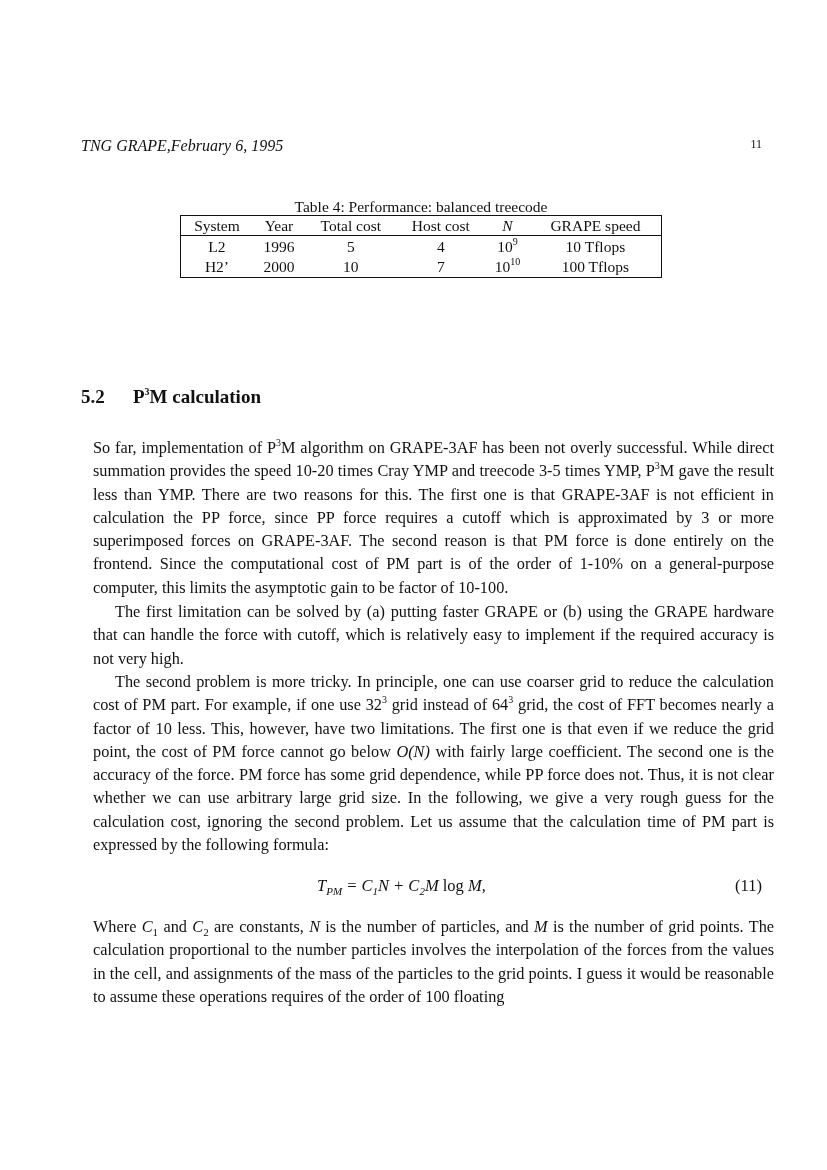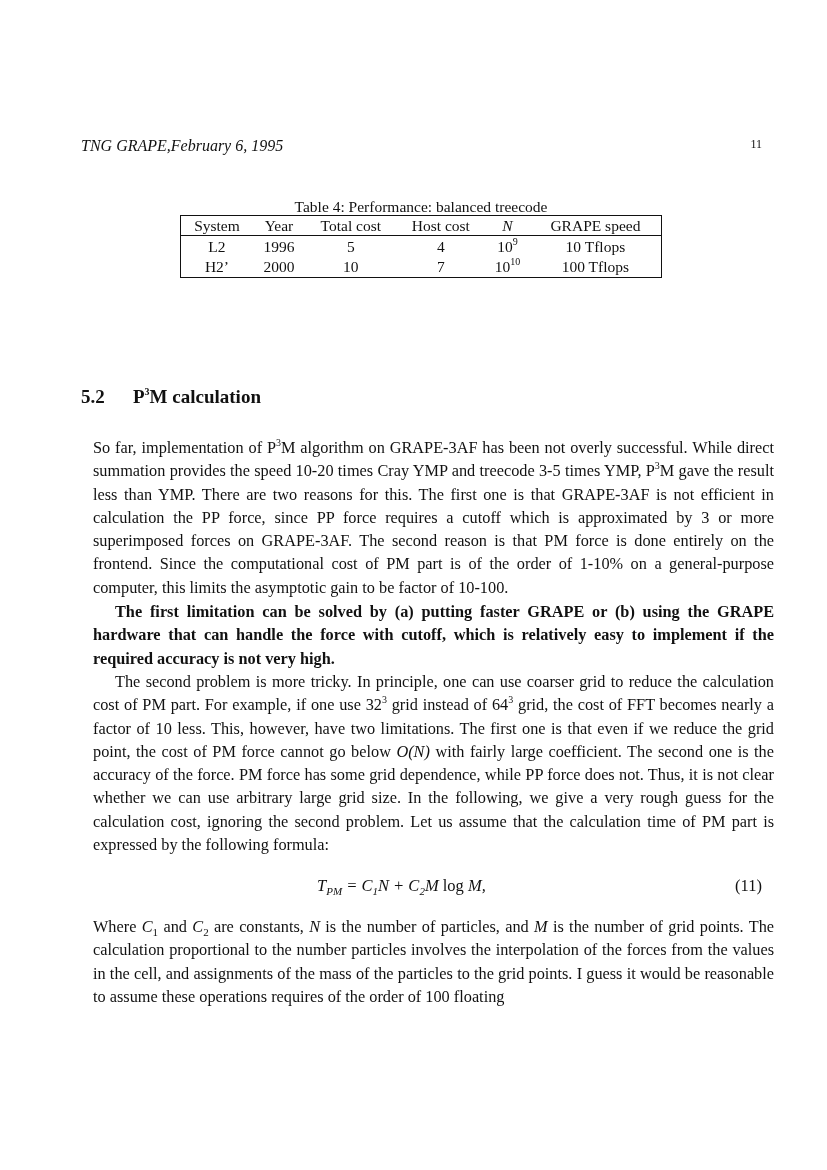--- a/index.html
+++ b/index.html
@@ -16,21 +16,21 @@
   thead th { border-bottom: 1px solid #111; height: 19px; line-height: 19px; margin-left: 6px; }
   tbody tr:first-child td { padding-top: 1px; }
   th.n { font-style: italic; }
   sup { font-size: 10px; line-height: 0; position: relative; top: -1px; }
   .section { position: absolute; top: 377px; left: 0; font-weight: bold; font-size: 19px; font-family: "Liberation Serif", serif; margin-top: 9px; }
   .section .num { display: inline-block; width: 52px; }
   .body { position: absolute; left: 12px; width: 681px; font-family: "Liberation Serif", serif; font-size: 16.3px; line-height: 23.3px; text-align: justify; }
   .body p { margin: 0; }
   .body p.indent { text-indent: 22px; }
   .p1 { top: 436px; }
-  .p2 { top: 600px; font-weight: bold; }
+  .p2 { top: 600px; }
   .p3 { top: 670px; }
   .formula { position: absolute; top: 876px; left: 0; width: 681px; font-family: "Liberation Serif", serif; font-size: 16.5px; }
   .formula .eq { position: absolute; left: 236px; font-style: italic; }
   .formula .eq .up { font-style: normal; }
   .formula .eqnum { position: absolute; right: 0; margin-left: 41px; }
   sub { font-size: 11px; line-height: 0; }
   .p4 { top: 915px; }
   i { font-style: italic; }
 </style>
 </head>

